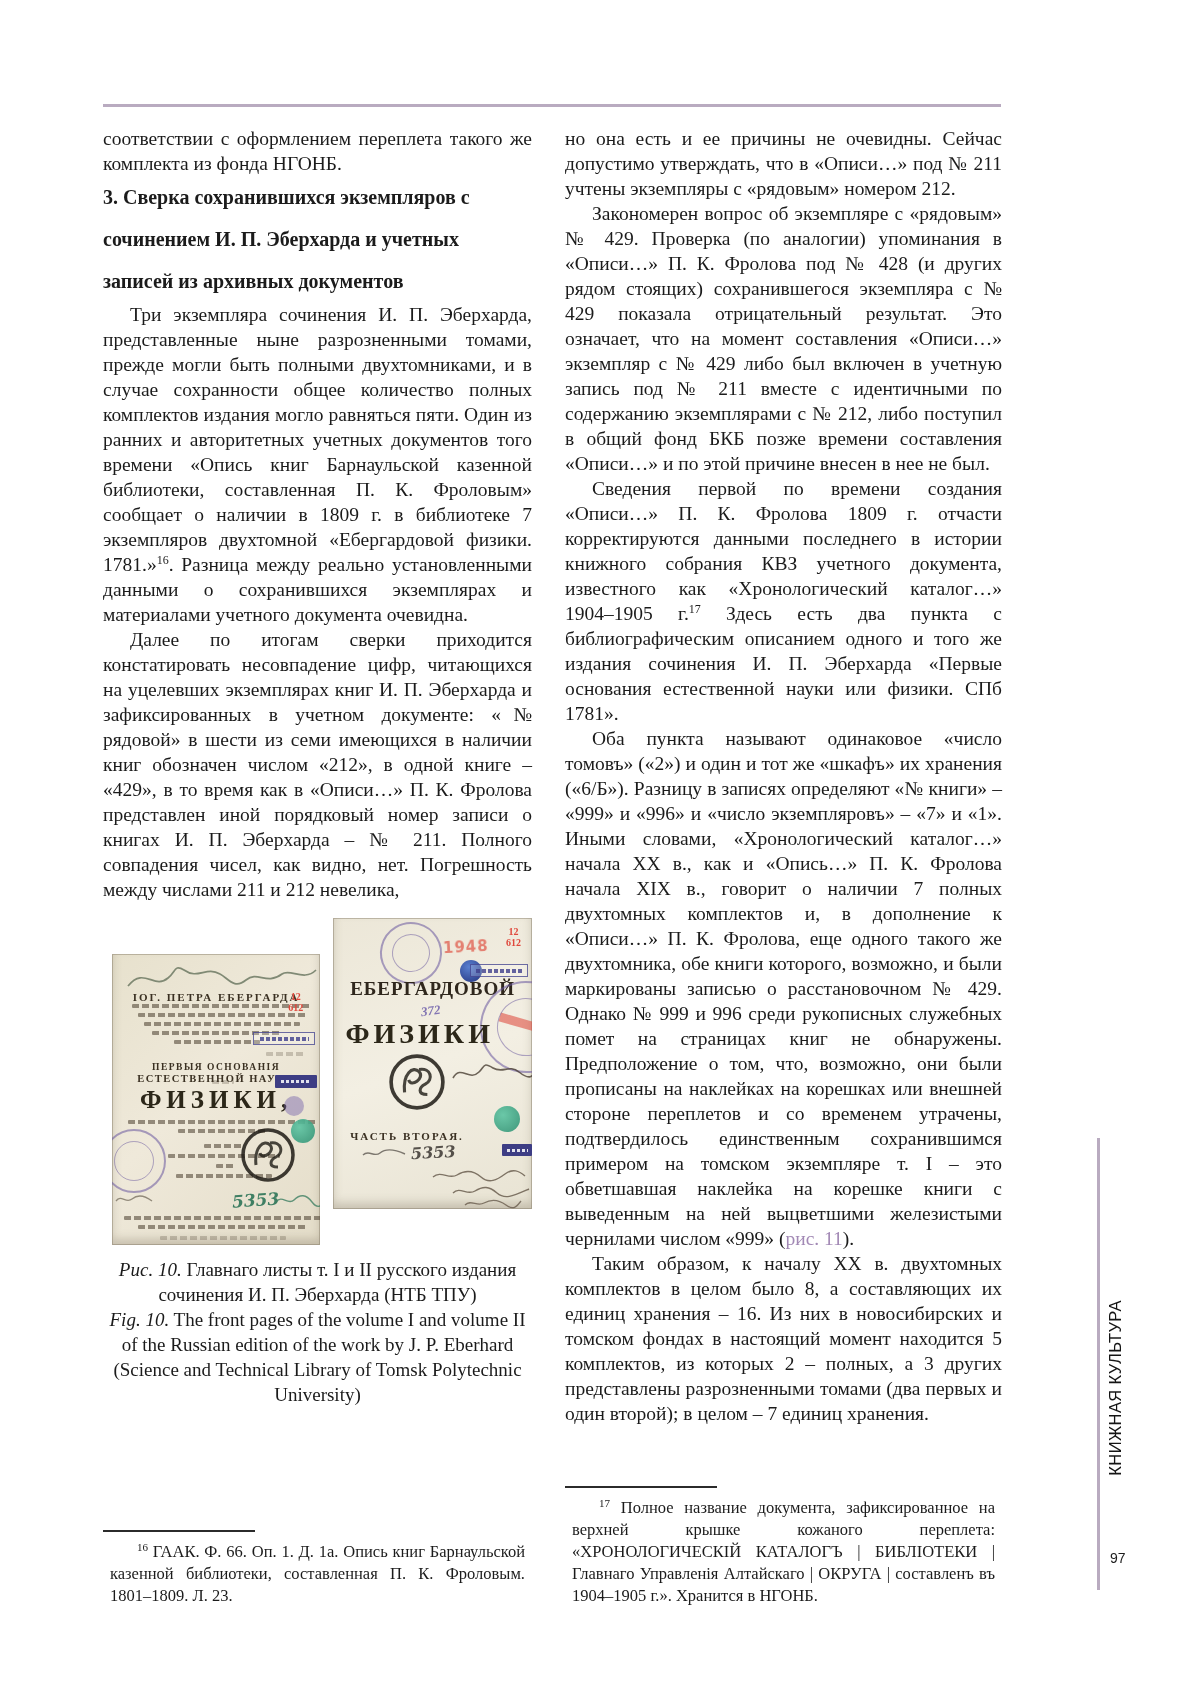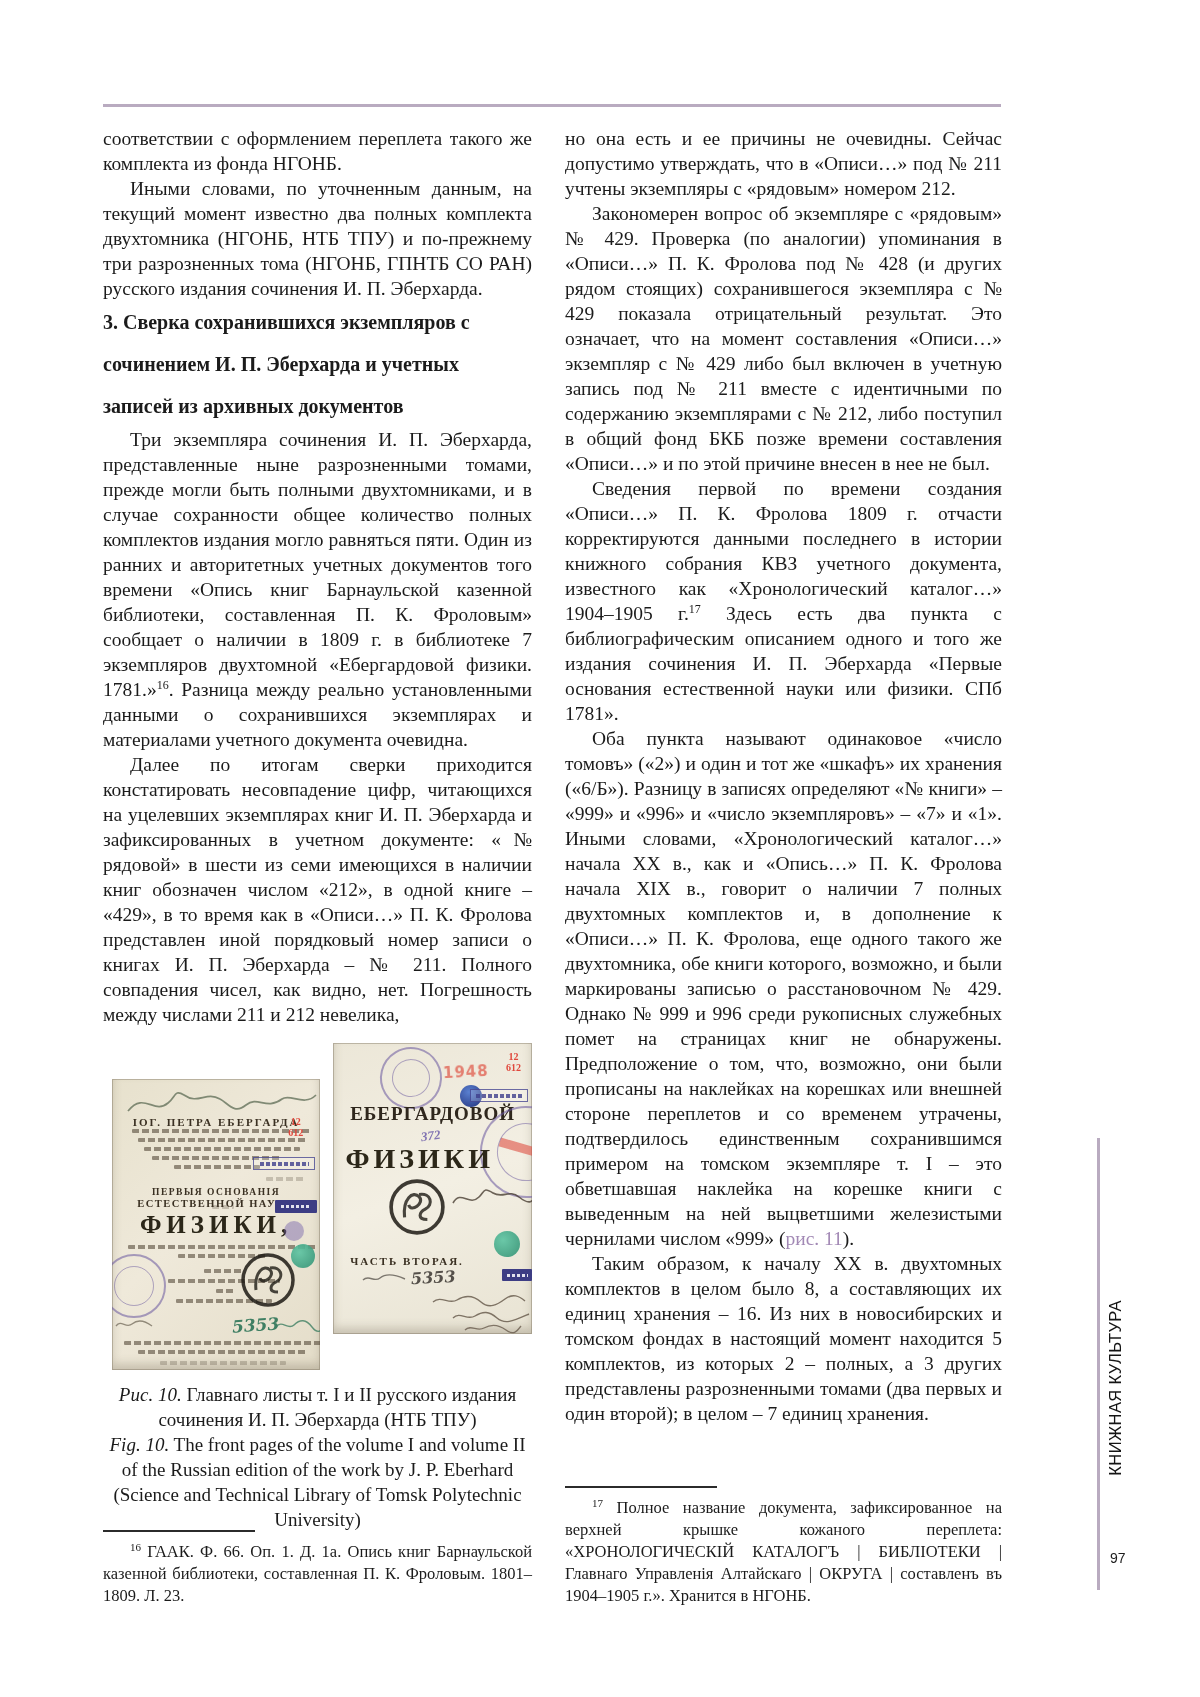--- a/index.html
+++ b/index.html
@@ -65,41 +65,40 @@
 
   
   .caption { margin-top:12px; text-align:center; font-size:19px; line-height:25px; }
   .cap-label { font-style:italic; }
 
   
   .footnote { position:absolute; font-size:16.5px; line-height:22px; text-align:justify; }
   .footnote-left  { left:103px; top:1530px; width:429px; }
   .footnote-right { left:565px; top:1486px; width:437px; }
   .fn-rule { width:152px; height:2px; background:#2b2b2b; margin-bottom:9px; }
-  .fn-text { text-indent:27px; margin:0; }
+  .fn-text { text-indent:27px; margin:7px; }
   .fn-text sup { font-size:11px; line-height:0; }
 
   
   .side-rule  { position:absolute; left:1097px; top:1138px; width:3px; height:452px; background:#b9abc0; }
   .side-label { position:absolute; left:1106px; top:1300px; font-family:"Liberation Sans", sans-serif;
                 font-size:16.5px; letter-spacing:.4px; color:#141414;
                 writing-mode:vertical-rl; transform:rotate(180deg); }
   .page-num   { position:absolute; left:1110px; top:1550px; font-family:"Liberation Sans", sans-serif;
                 font-size:14px; color:#1d1d1d; }
 </style>
 </head>
 <body>
 
 <div class="page">
 
   <div class="head-rule"></div>
 
   <div class="col col-left">
     <p>соответствии с оформлением переплета такого же комплекта из фонда НГОНБ.</p>
-    <p class="p-indent">Иными словами, по уточненным данным, на текущий момент известно два полных комплекта двухтомника (НГОНБ, НТБ ТПУ) и по-прежнему три разрозненных тома (НГОНБ, ГПНТБ СО РАН) русского издания сочинения И. П. Эберхарда.</p>
     <p class="heading">3. Сверка сохранившихся экземпляров с сочинением И. П. Эберхарда и учетных записей из архивных документов</p>
     <p class="p-indent"><span>Три экземпляра сочинения И. П. Эберхарда, представленные ныне разрозненными томами, прежде могли быть полными двухтомниками, и в случае сохранности общее количество полных комплектов издания могло равняться пяти. Один из ранних и авторитетных учетных документов того времени «Опись книг Барнаульской казенной библиотеки, составленная П. К. Фроловым» сообщает о наличии в 1809 г. в библиотеке 7 экземпляров двухтомной «Ебергардовой физики. 1781.»</span><sup class="fnmark">16</sup><span>. Разница между реально установленными данными о сохранившихся экземплярах и материалами учетного документа очевидна.</span></p>
     <p class="p-indent">Далее по итогам сверки приходится констатировать несовпадение цифр, читающихся на уцелевших экземплярах книг И. П. Эберхарда и зафиксированных в учетном документе: «№ рядовой» в шести из семи имеющихся в наличии книг обозначен числом «212», в одной книге – «429», в то время как в «Описи…» П. К. Фролова представлен иной порядковый номер записи о книгах И. П. Эберхарда – № 211. Полного совпадения чисел, как видно, нет. Погрешность между числами 211 и 212 невелика,</p>
 
     <div class="figure">
       <div class="photos">
 
         <div class="photo photo-left">
           <svg class="squiggle" style="left:12px; top:6px; color:#5c6b54;" width="196" height="34" viewBox="0 0 196 34">
               <path d="M4 26 C20 6 30 30 44 18 C52 12 50 4 60 10 C74 20 82 6 96 14 C104 18 110 30 122 20 C134 10 142 26 158 14 C166 8 180 22 192 10" fill="none" stroke="currentColor" stroke-width="1.7" opacity=".75"></path>

